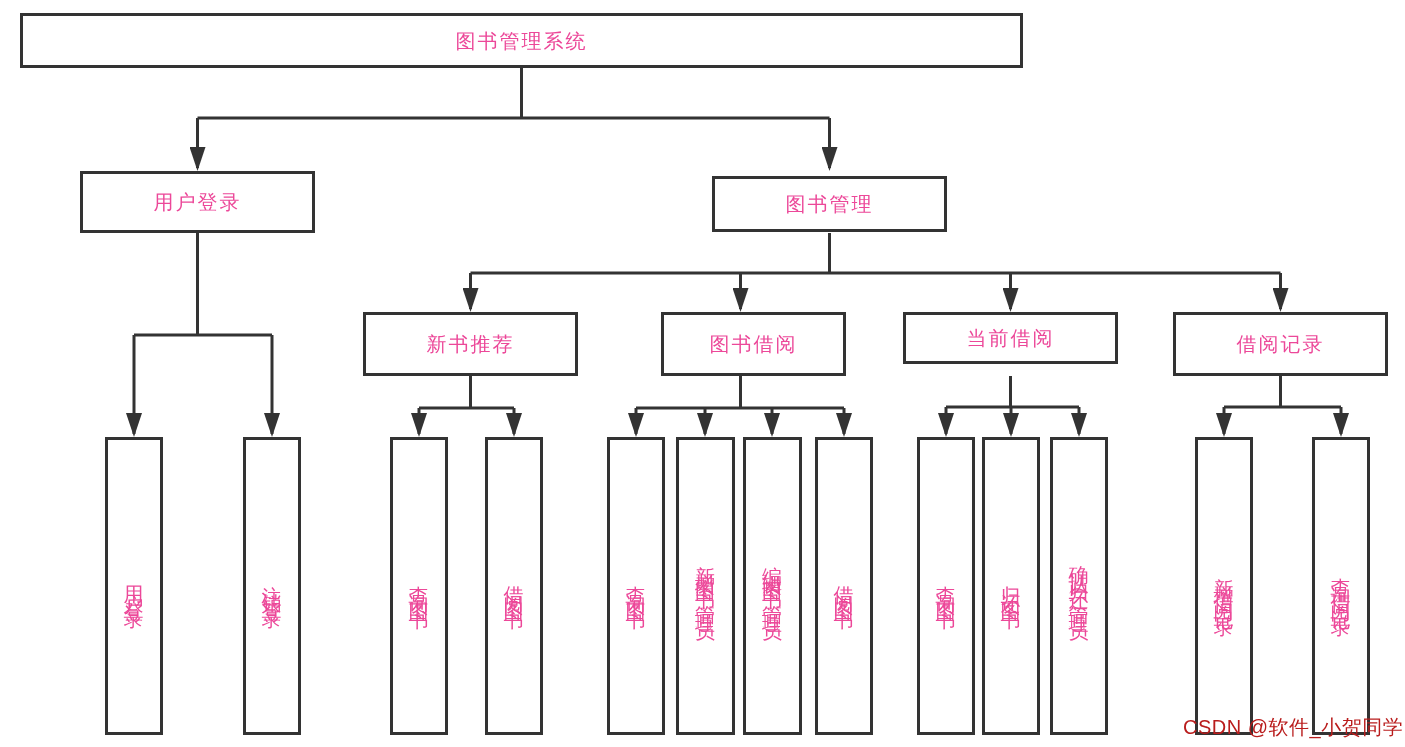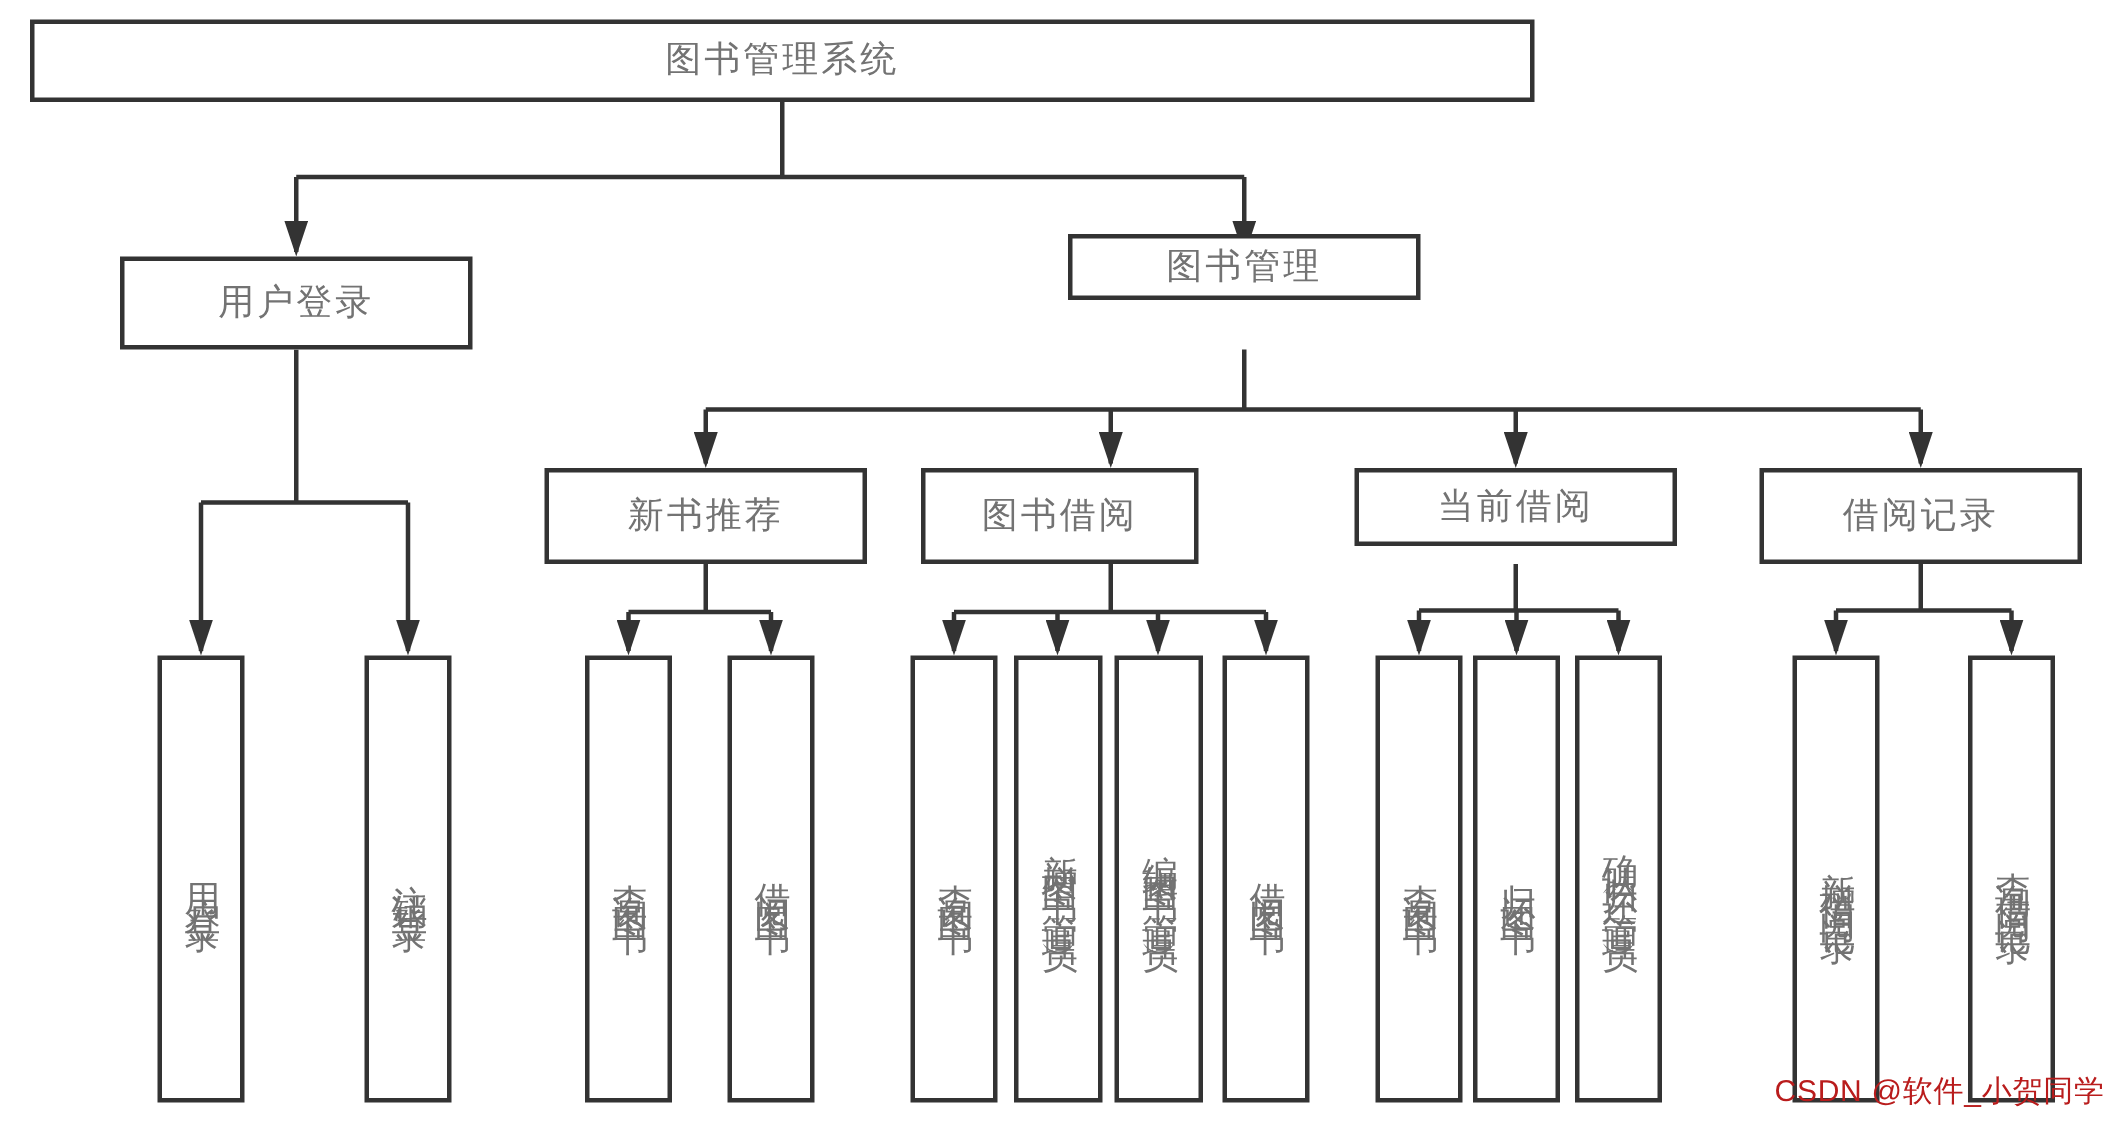--- a/index.html
+++ b/index.html
@@ -15,22 +15,22 @@
     position:absolute;
     background:#ffffff;
     border:3px solid #333333;
     box-sizing:border-box;
     display:flex;
     align-items:center;
     justify-content:center;
     z-index:2;
   }
   .box .lbl{
-    font-size:24px;
-    color:#737373;
+    font-size:20px;
+    color:#ec4899;
     letter-spacing:2px;
     white-space:nowrap;
     line-height:1.2;
   }
   .v .lbl{
     writing-mode:vertical-rl;
     text-orientation:mixed;
     letter-spacing:8px;
     line-height:1;
   }
@@ -92,28 +92,28 @@
     <path d="M1341,407 V434" fill="none" stroke="#333333" stroke-width="3" marker-end="url(#arrow)"></path>
   </svg>
 
   <div class="box h" style="left:20px;top:13px;width:1003px;height:55px">
     <span class="lbl">图书管理系统</span>
   </div>
 
   <div class="box h" style="left:80px;top:171px;width:235px;height:62px">
     <span class="lbl">用户登录</span>
   </div>
-  <div class="box h" style="left:712px;top:156px;width:235px;height:44px">
+  <div class="box h" style="left:712px;top:176px;width:235px;height:56px">
     <span class="lbl">图书管理</span>
   </div>
 
   <div class="box h" style="left:363px;top:312px;width:215px;height:64px">
     <span class="lbl">新书推荐</span>
   </div>
-  <div class="box h" style="left:614px;top:312px;width:185px;height:64px">
+  <div class="box h" style="left:661px;top:312px;width:185px;height:64px">
     <span class="lbl">图书借阅</span>
   </div>
   <div class="box h" style="left:903px;top:312px;width:215px;height:52px">
     <span class="lbl">当前借阅</span>
   </div>
   <div class="box h" style="left:1173px;top:312px;width:215px;height:64px">
     <span class="lbl">借阅记录</span>
   </div>
 
   <div class="box v" style="left:105px;top:437px;width:58px;height:298px">

